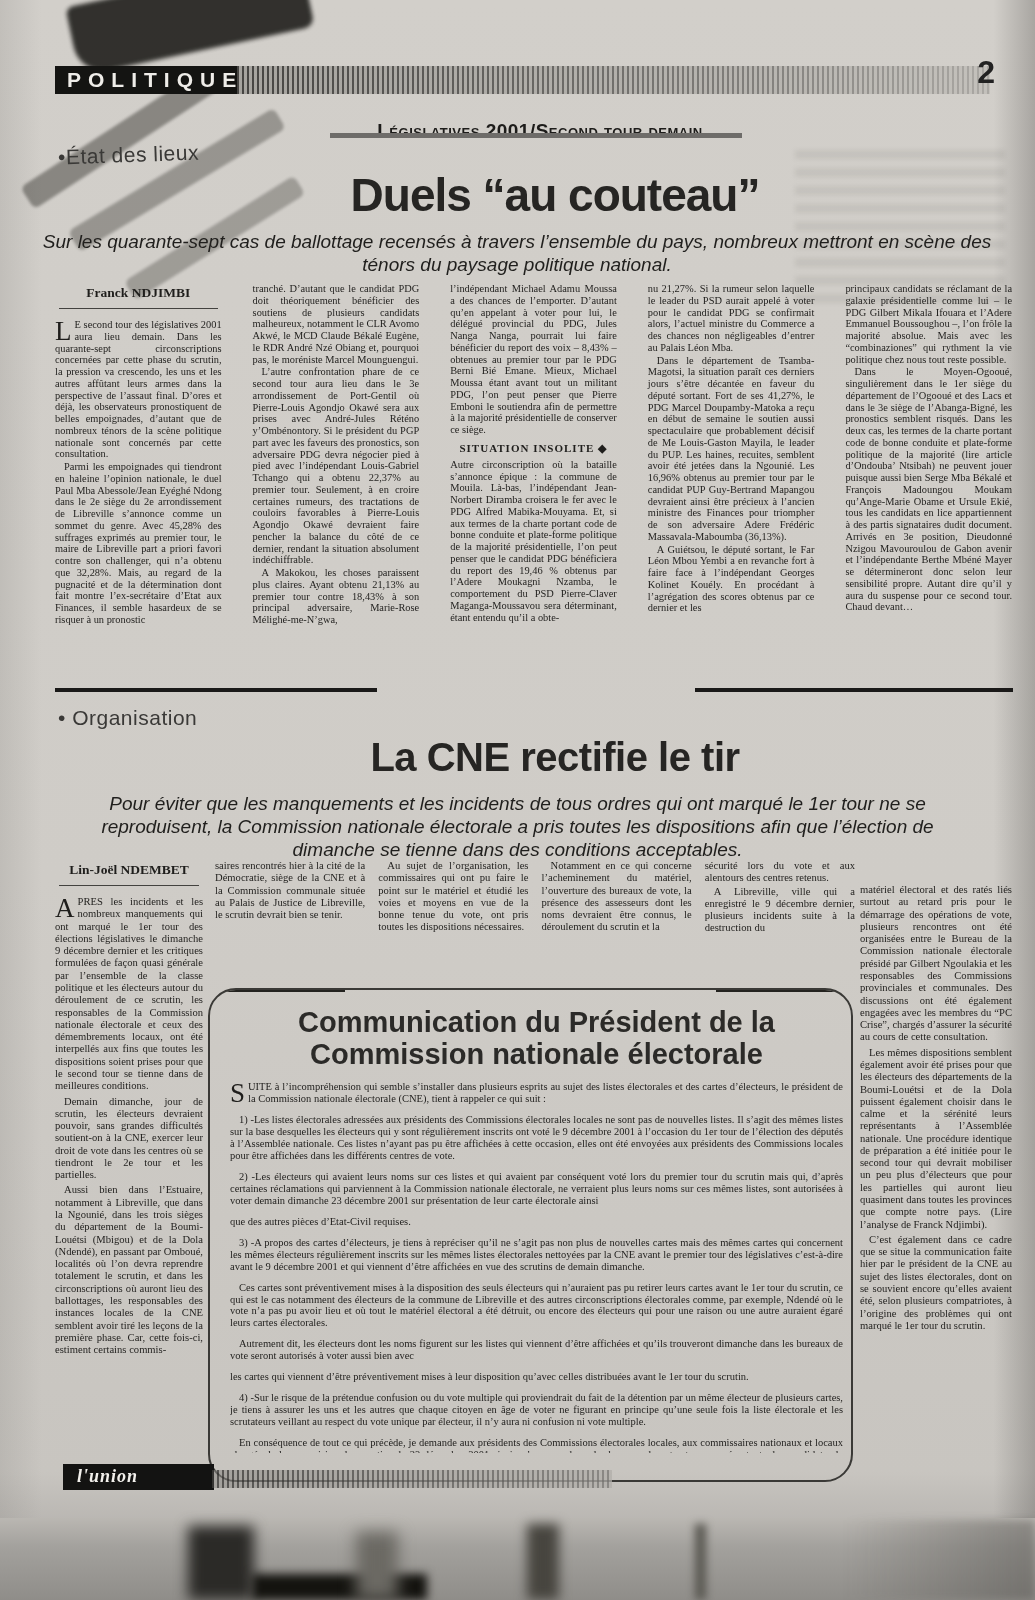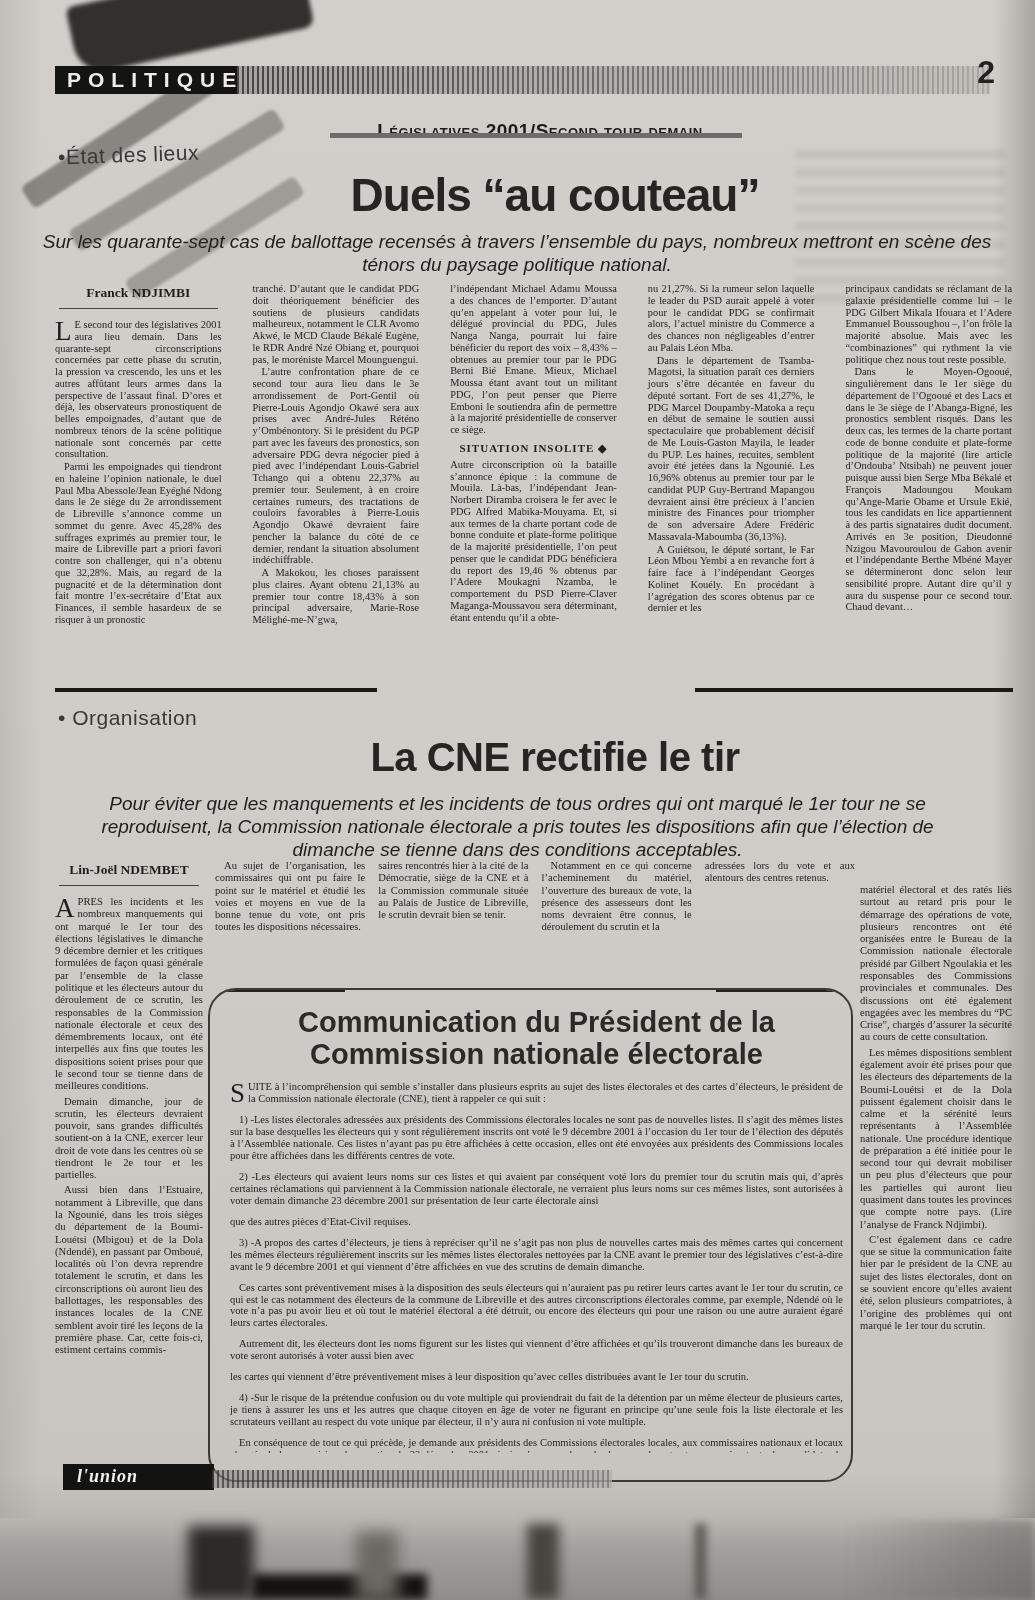--- a/index.html
+++ b/index.html
@@ -182,31 +182,32 @@
   <div class="a2col-left">
     <div class="byline">Lin-Joël NDEMBET</div>
     <div class="coltext dropcap">
         <p>APRES les incidents et les nombreux manquements qui ont marqué le 1er tour des élections législatives le dimanche 9 décembre dernier et les critiques formulées de façon quasi générale par l’ensemble de la classe politique et les électeurs autour du déroulement de ce scrutin, les responsables de la Commission nationale électorale et ceux des démembrements locaux, ont été interpellés aux fins que toutes les dispositions soient prises pour que le second tour se tienne dans de meilleures conditions.</p>
         <p>Demain dimanche, jour de scrutin, les électeurs devraient pouvoir, sans grandes difficultés soutient-on à la CNE, exercer leur droit de vote dans les centres où se tiendront le 2e tour et les partielles.</p>
         <p>Aussi bien dans l’Estuaire, notamment à Libreville, que dans la Ngounié, dans les trois sièges du département de la Boumi-Louétsi (Mbigou) et de la Dola (Ndendé), en passant par Omboué, localités où l’on devra reprendre totalement le scrutin, et dans les circonscriptions où auront lieu des ballottages, les responsables des instances locales de la CNE semblent avoir tiré les leçons de la première phase. Car, cette fois-ci, estiment certains commis-</p>
       </div>
   </div>
 
   <div class="a2strip">
+    <div class="coltext cont">
+        <p>saires rencontrés hier à la cité de la Démocratie, siège de la CNE et à la Commission communale située au Palais de Justice de Libreville, le scrutin devrait bien se tenir.</p>
+      </div>
     <div class="coltext">
         <p>Au sujet de l’organisation, les commissaires qui ont pu faire le point sur le matériel et étudié les voies et moyens en vue de la bonne tenue du vote, ont pris toutes les dispositions nécessaires.</p>
       </div>
-    <div class="coltext cont">
-        <p>saires rencontrés hier à la cité de la Démocratie, siège de la CNE et à la Commission communale située au Palais de Justice de Libreville, le scrutin devrait bien se tenir.</p>
-      </div>
     <div class="coltext">
         <p>Notamment en ce qui concerne l’acheminement du matériel, l’ouverture des bureaux de vote, la présence des assesseurs dont les noms devraient être connus, le déroulement du scrutin et la</p>
       </div>
     <div class="coltext cont">
-        <p>adressées lors du vote et aux alentours des centres retenus.</p>
+        <p>sécurité lors du vote et aux alentours des centres retenus.</p>
+        <p>A Libreville, ville qui a enregistré le 9 décembre dernier, plusieurs incidents suite à la destruction du</p>
       </div>
   </div>
 
   <div class="a2col-right">
     <div class="coltext cont">
         <p>matériel électoral et des ratés liés surtout au retard pris pour le démarrage des opérations de vote, plusieurs rencontres ont été organisées entre le Bureau de la Commission nationale électorale présidé par Gilbert Ngoulakia et les responsables des Commissions provinciales et communales. Des discussions ont été également engagées avec les membres du “PC Crise”, chargés d’assurer la sécurité au cours de cette consultation.</p>
         <p>Les mêmes dispositions semblent également avoir été prises pour que les électeurs des départements de la Boumi-Louétsi et de la Dola puissent également choisir dans le calme et la sérénité leurs représentants à l’Assemblée nationale. Une procédure identique de préparation a été initiée pour le second tour qui devrait mobiliser un peu plus d’électeurs que pour les partielles qui auront lieu quasiment dans toutes les provinces que compte notre pays. (Lire l’analyse de Franck Ndjimbi).</p>
         <p>C’est également dans ce cadre que se situe la communication faite hier par le président de la CNE au sujet des listes électorales, dont on se souvient encore qu’elles avaient été, selon plusieurs compatriotes, à l’origine des problèmes qui ont marqué le 1er tour du scrutin.</p>
       </div>
   </div>

